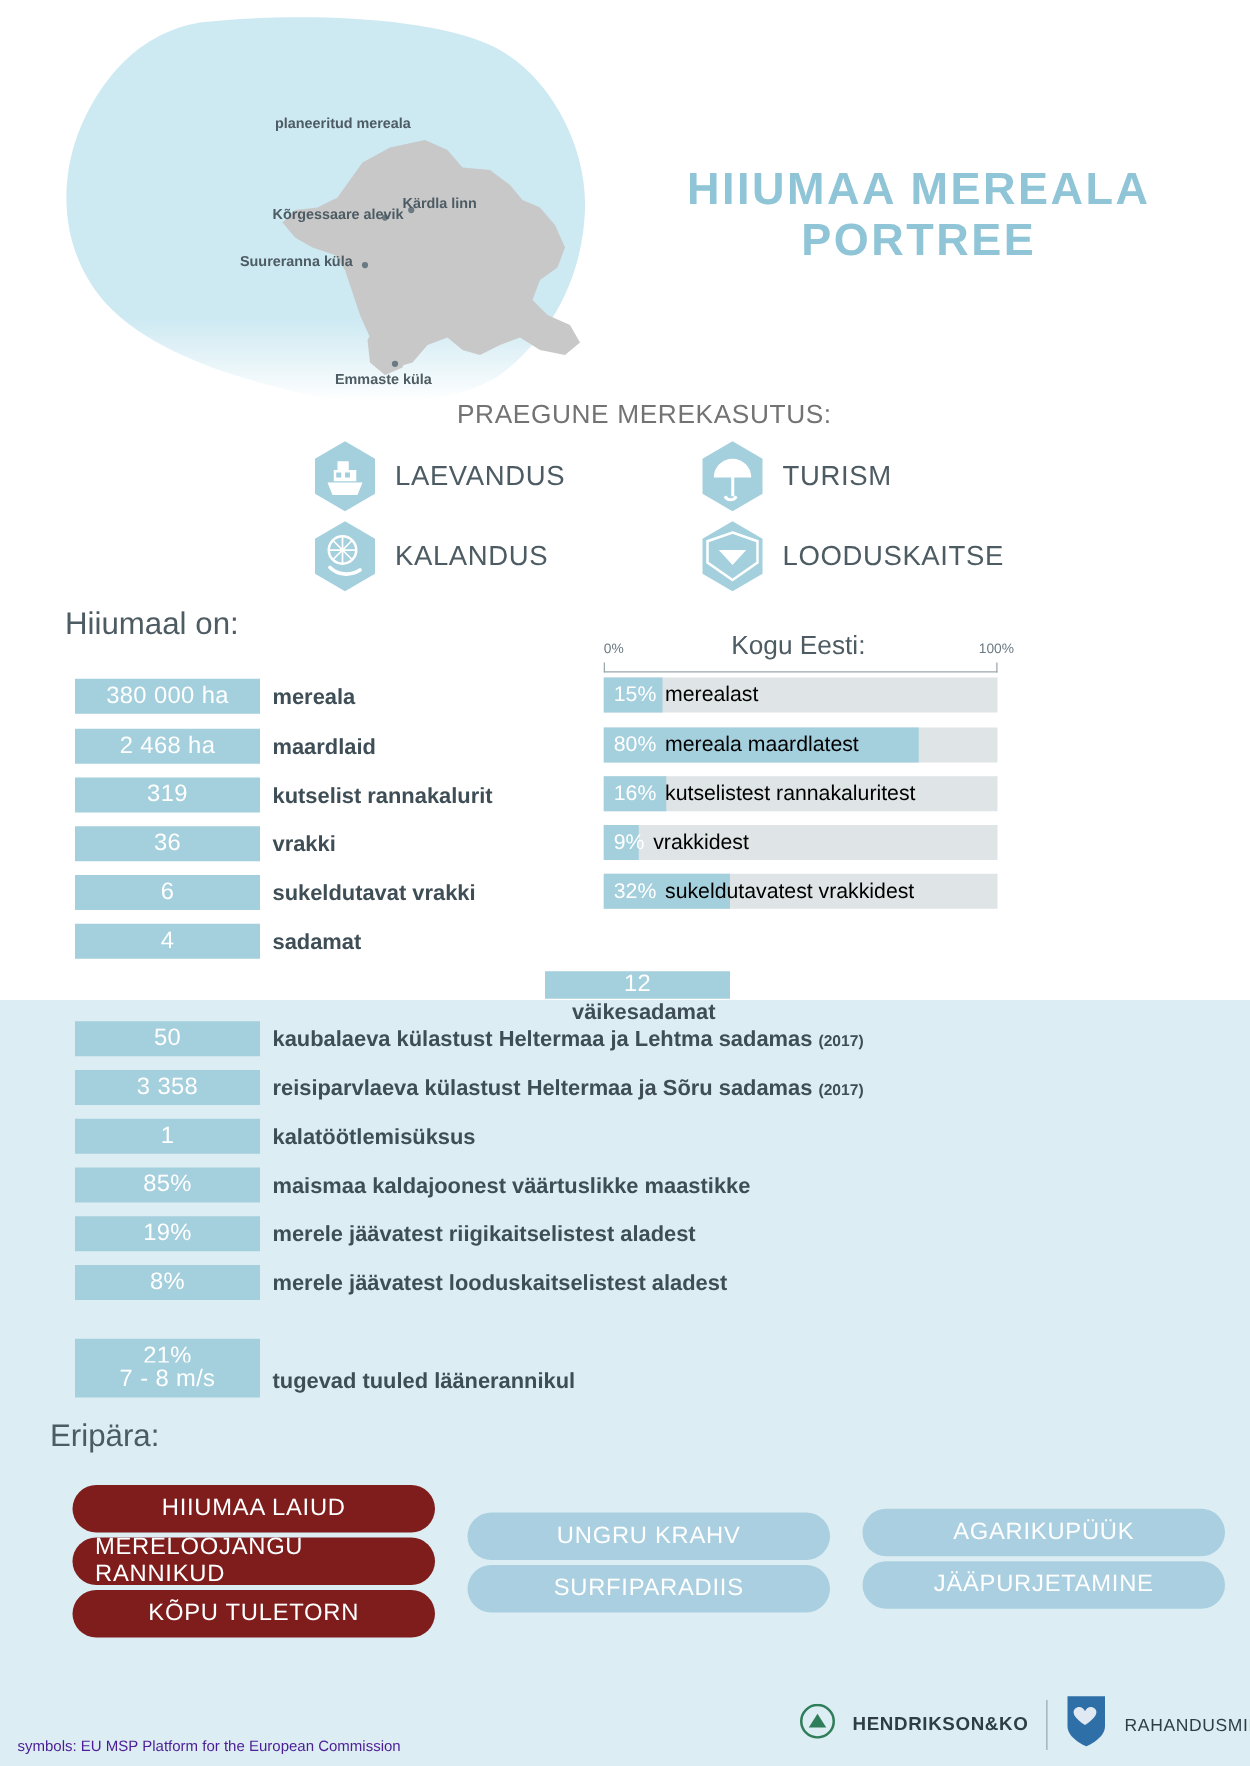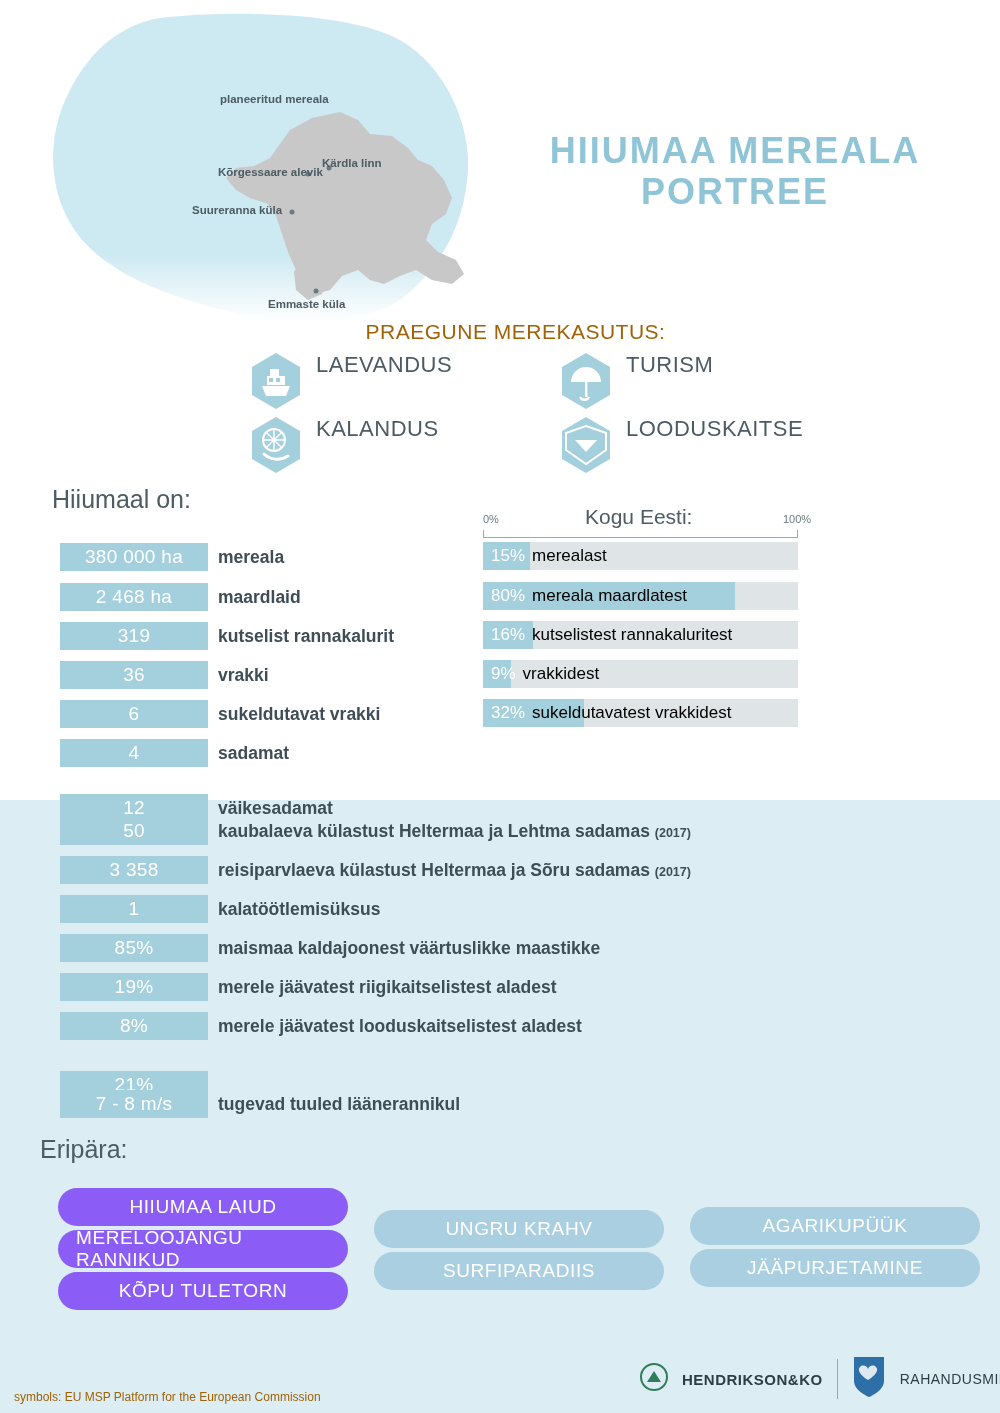--- a/index.html
+++ b/index.html
@@ -48,33 +48,33 @@
     font-size: 36px;
     font-weight: bold;
     letter-spacing: 2px;
     line-height: 1.15;
   }
 
   
   .sec-heading {
     position: absolute;
     font-size: 21px;
-    color: #a16207;
+    color: #737373;
     letter-spacing: 0.5px;
     padding-left: 31px;
   }
   #praegune { left: 0; top: 320px; width: 1000px; text-align: center; }
 
   .use-grid {
     position: absolute;
     left: 240px; top: 352px; width: 600px; height: 125px;
   }
   .use-item {
     position: absolute;
-    display: flex; gap: 14px;
+    display: flex; align-items: center; gap: 14px;
   }
   .use-item .label {
     font-size: 22px; color: #4d5b63; letter-spacing: 0.5px;
   }
   .hexicon { width: 52px; height: 58px; position: relative; }
   .hexicon svg { display: block; }
 
   
   .h-left {
     position: absolute; left: 52px; top: 485px;
@@ -152,33 +152,33 @@
 
   
   .eripara-heading {
     position: absolute; left: 40px; top: 1135px;
     font-size: 25px; color: #4d5b63;
   }
   .pill {
     position: absolute;
     height: 38px;
     border-radius: 19px;
-    background: #8b5cf6;
+    background: #7f1d1d;
     color: #ffffff;
     font-size: 19px;
     letter-spacing: 0.6px;
     display: flex; align-items: center; justify-content: center;
     padding: 0 18px;
   }
   .pill.alt { background: #a9cfe0; }
 
   
   .footer-note {
     position: absolute; left: 14px; top: 1390px;
-    font-size: 12px; color: #a16207;
+    font-size: 12px; color: #4c1d95;
   }
   .logos {
     position: absolute; left: 640px; top: 1355px;
     display: flex; align-items: center; gap: 14px;
   }
   .logo-text {
     font-size: 15px; font-weight: bold; color: #2f3d45; letter-spacing: 0.5px;
   }
   .divider-v { width: 1px; height: 40px; background: #9aa7ad; }
   .rahandus {
@@ -308,21 +308,21 @@
   <span class="stat-text">vrakki</span>
 </div>
 <div class="stat-row" style="top:699px;">
   <span class="stat-chip">6</span>
   <span class="stat-text">sukeldutavat vrakki</span>
 </div>
 <div class="stat-row" style="top:738px;">
   <span class="stat-chip">4</span>
   <span class="stat-text">sadamat</span>
 </div>
-<div class="stat-row" style="top:793px;">
+<div class="stat-row" style="top:777px;flex-direction:column;">
   <span class="stat-chip">12</span>
   <span class="stat-text">väikesadamat</span>
 </div>
 <div class="stat-row" style="top:816px;">
   <span class="stat-chip">50</span>
   <span class="stat-text">
     <span>kaubalaeva külastust Heltermaa ja Lehtma sadamas</span>
     <span class="yr">(2017)</span>
   </span>
 </div>

